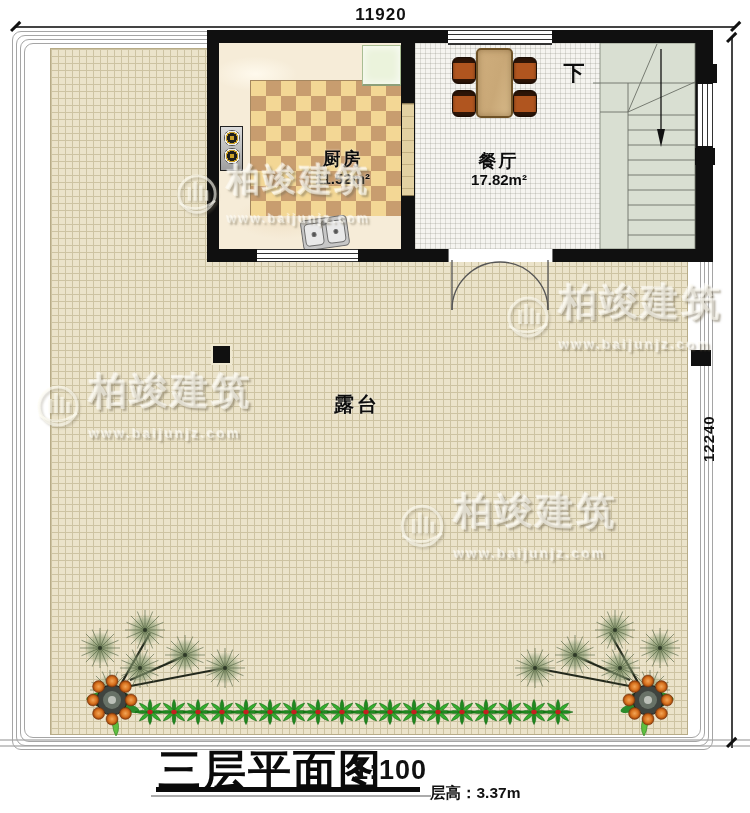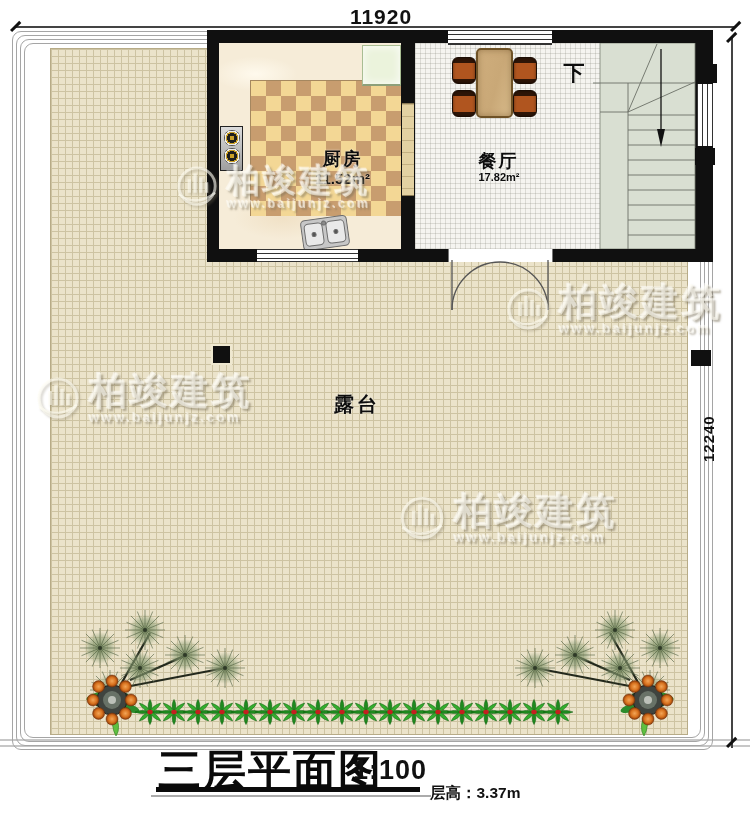--- a/index.html
+++ b/index.html
@@ -74,39 +74,39 @@
   .pillar{background:var(--wall,#101010);}
   .pillar-terrace{left:213px;top:346px;width:17px;height:17px;box-shadow:0 0 0 2px #efe8d0;}
   .pillar-rail{left:691px;top:350px;width:20px;height:16px;}
 
   
   .room-label{position:absolute;font-weight:bold;text-align:center;color:#0d0d0d;
     text-shadow:0 0 2px rgba(255,255,255,.8);}
   .lbl-kitchen{left:305px;top:147px;width:75px;font-size:18px;letter-spacing:2px;}
   .lbl-kitchen-area{left:300px;top:170px;width:85px;font-size:15px;}
   .lbl-dining{left:461px;top:149px;width:75px;font-size:18px;letter-spacing:2px;}
-  .lbl-dining-area{left:455px;top:171px;width:88px;font-size:11px;}
+  .lbl-dining-area{left:455px;top:171px;width:88px;font-size:15px;}
   .lbl-terrace{left:318px;top:391px;width:78px;font-size:20px;letter-spacing:3px;}
   .lbl-down{left:559px;top:59px;width:30px;font-size:21px;}
 
   
   .dimline{background:#444;position:absolute;}
   .tick{position:absolute;width:13px;height:2.5px;background:#111;transform:rotate(-45deg);}
-  .dim-top-label{left:331px;top:5px;width:100px;text-align:center;font-size:21px;font-weight:bold;letter-spacing:1px;}
+  .dim-top-label{left:331px;top:5px;width:100px;text-align:center;font-size:17px;font-weight:bold;letter-spacing:1px;}
   .dim-right-label{left:700px;top:378px;height:84px;font-size:15px;font-weight:bold;letter-spacing:1px;
     writing-mode:vertical-rl;transform:rotate(180deg);}
 
   
   .watermark{position:absolute;display:flex;align-items:center;gap:8px;pointer-events:none;
     color:rgba(255,253,244,.55);
     text-shadow:2px 2px 2px rgba(122,112,88,.5), -1px -1px 1px rgba(255,255,255,.6);}
   .wm-logo{flex:0 0 auto;color:rgba(255,253,244,.6);
     filter:drop-shadow(2px 2px 1px rgba(122,112,88,.45));}
   .wm-name{font-size:38px;font-weight:bold;letter-spacing:3px;line-height:1;white-space:nowrap;text-align:center;}
-  .wm-url{font-size:13px;font-weight:bold;letter-spacing:2.5px;margin-top:0;white-space:nowrap;}
+  .wm-url{font-size:13px;font-weight:bold;letter-spacing:2.5px;margin-top:16px;white-space:nowrap;}
   .watermark.small .wm-name{font-size:33px;}
   .watermark.small .wm-url{font-size:12px;}
 
   
   .tb-title{left:158px;top:742px;font-size:43px;font-weight:bold;letter-spacing:2px;
     font-family:"Liberation Serif", serif;color:#0a0a0a;}
   .tb-scale{left:353px;top:755px;font-size:27px;font-weight:600;letter-spacing:1px;}
   .tb-rule1{left:156px;top:787px;width:264px;height:5px;background:#0a0a0a;}
   .tb-rule2{left:151px;top:795px;width:280px;height:2px;background:#ababab;}
   .tb-stat{position:absolute;left:430px;font-size:15.5px;font-weight:bold;white-space:nowrap;}

